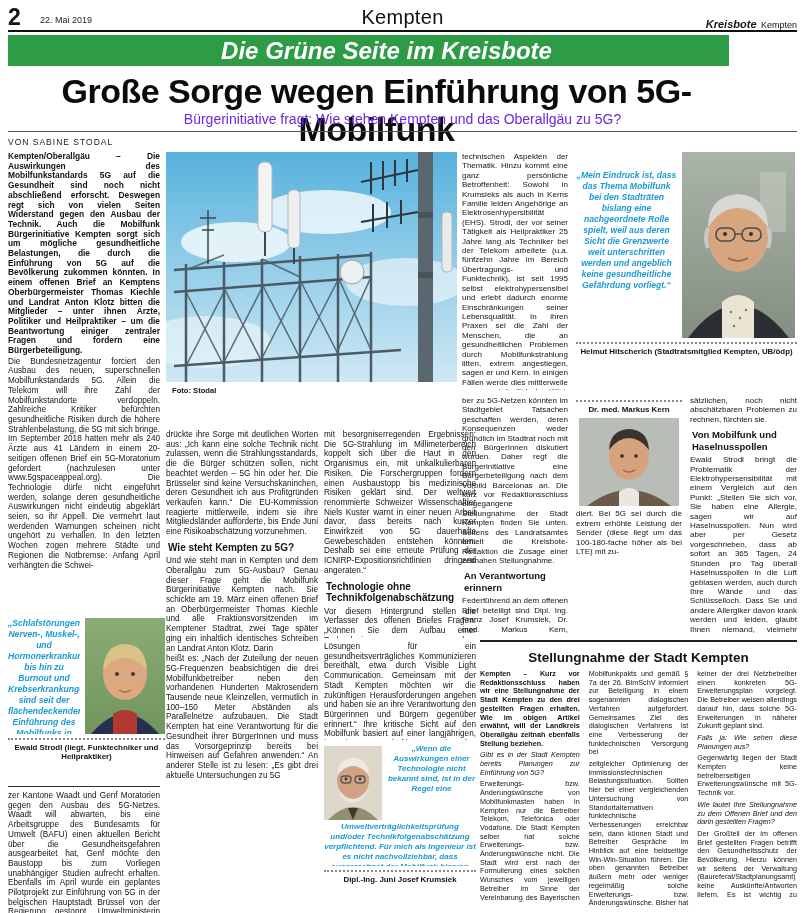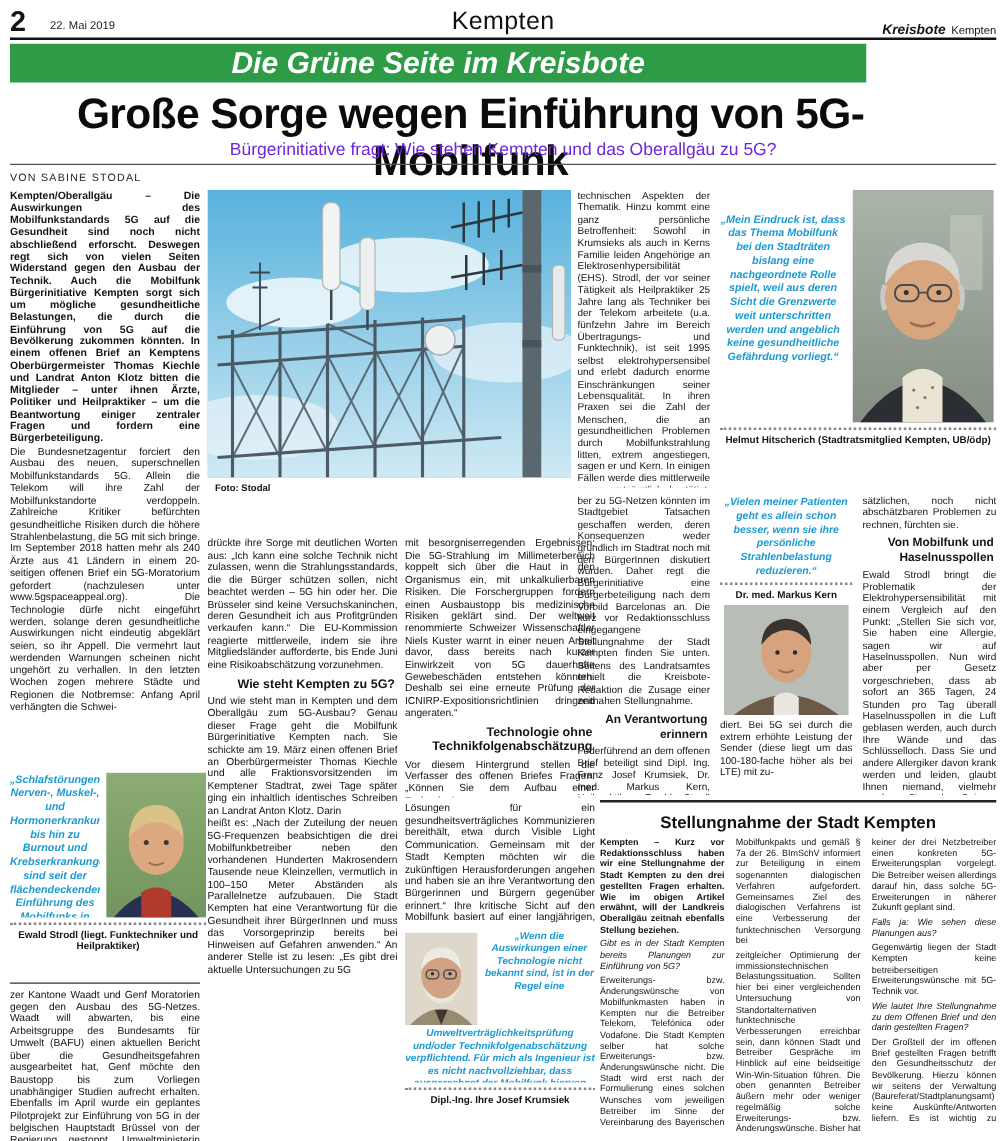--- a/index.html
+++ b/index.html
@@ -22,21 +22,21 @@
   .banner b{font-weight:800;}
   .headline{font-size:34px;font-weight:800;letter-spacing:-.5px;text-align:center;
             line-height:38px;color:#0b0b0b;}
   .subhead{font-size:14px;text-align:center;color:#6d28d9;}
   .byline{font-size:8.5px;letter-spacing:1px;color:#222;}
 
   
   .bt{font-size:8.2px;line-height:9.7px;text-align:justify;}
   .bt p{margin:0 0 1px 0;}
   .bt .lead{font-weight:bold;font-size:8.4px;}
-  .colhead{font-weight:bold;font-size:10px;line-height:11.5px;text-align:right;margin:5px 2px 3px;}
+  .colhead{font-weight:bold;font-size:10px;line-height:11.5px;text-align:left;margin:5px 2px 3px;}
   .narrow{font-size:8px;line-height:9.4px;}
 
   
   .quote{color:#1b9ad2;font-style:italic;font-weight:bold;text-align:center;
          font-size:8.6px;line-height:11px;}
   .qcaption{font-weight:bold;font-size:7.9px;line-height:9.3px;text-align:center;
             border-top:2px dotted #888;padding-top:3px;margin-top:4px;}
   .qrow{display:flex;gap:5px;align-items:flex-start;}
 
   
@@ -61,21 +61,21 @@
 <body>
 
 <div class="abs" style="left:8px;top:4px;width:789px;height:26px;">
   <span class="pagenum abs" style="left:0;top:0;">2</span>
   <span class="mdate abs" style="left:32px;top:11px;">22. Mai 2019</span>
   <span class="msection abs" style="left:0;right:0;top:2px;text-align:center;">Kempten</span>
   <span class="abs" style="right:0;top:10px;"><b class="mbrand">Kreisbote</b>&nbsp;<span class="mbrand-suffix">Kempten</span></span>
 </div>
 <div class="abs rule-heavy" style="left:8px;top:30px;width:789px;height:2px;"></div>
 
-<div class="abs banner" style="left:8px;top:35px;width:685px;height:31px;">
+<div class="abs banner" style="left:8px;top:35px;width:685px;height:31px;padding-left:36px;">
   <span>Die Grüne Seite im </span><b>Kreisbote</b>
 </div>
 
 <div class="abs headline" style="left:0;top:72px;width:753px;">Große Sorge wegen Einführung von 5G-Mobilfunk</div>
 <div class="abs subhead" style="left:0;top:111px;width:805px;">Bürgerinitiative fragt: Wie stehen Kempten und das Oberallgäu zu 5G?</div>
 <div class="abs rule-thin" style="left:8px;top:131px;width:789px;height:1px;"></div>
 <div class="abs byline" style="left:8px;top:137px;">VON SABINE STODAL</div>
 
 <div class="abs bt" style="left:8px;top:152px;width:152px;height:462px;">
   <p class="lead">Kempten/Oberallgäu – Die Auswirkungen des Mobilfunkstandards 5G auf die Gesundheit sind noch nicht abschließend erforscht. Deswegen regt sich von vielen Seiten Widerstand gegen den Ausbau der Technik. Auch die Mobilfunk Bürgerinitiative Kempten sorgt sich um mögliche gesundheitliche Belastungen, die durch die Einführung von 5G auf die Bevölkerung zukommen könnten. In einem offenen Brief an Kemptens Oberbürgermeister Thomas Kiechle und Landrat Anton Klotz bitten die Mitglieder – unter ihnen Ärzte, Politiker und Heilpraktiker – um die Beantwortung einiger zentraler Fragen und fordern eine Bürgerbeteiligung.</p>
@@ -210,21 +210,21 @@
         <path d="M13 30 Q14 12 29 12 Q44 12 45 30 Q38 20 29 20 Q20 20 13 30 Z" fill="#eceae2"></path>
         <path d="M15 44 Q29 62 43 44 Q40 56 29 57 Q18 56 15 44 Z" fill="#e8e5dc"></path>
         <rect x="17" y="30" width="10" height="7" rx="3" fill="none" stroke="#555" stroke-width="1.3"></rect>
         <rect x="31" y="30" width="10" height="7" rx="3" fill="none" stroke="#555" stroke-width="1.3"></rect>
         <circle cx="22" cy="33" r="1.4" fill="#333"></circle>
           <circle cx="36" cy="33" r="1.4" fill="#333"></circle>
       </svg>
     </div>
     <div class="quote" style="font-size:8px;line-height:10px;text-align:center;">„Wenn die Auswirkungen einer Technologie nicht bekannt sind, ist in der Regel eine Umweltverträglichkeitsprüfung und/oder Technikfolgenabschätzung verpflichtend. Für mich als Ingenieur ist es nicht nachvollziehbar, dass ausgerechnet der Mobilfunk hiervon ausgenommen ist.“</div>
   </div>
-  <div class="qcaption" style="clear:both;">Dipl.-Ing. Ihre Josef Krumsiek</div>
+  <div class="qcaption" style="clear:both;">Dipl.-Ing. Juni Josef Krumsiek</div>
 </div>
 
 <div class="abs bt narrow" style="left:462px;top:152px;width:106px;height:238px;">
   <p>technischen Aspekten der Thematik. Hinzu kommt eine ganz persönliche Betroffenheit: Sowohl in Krumsieks als auch in Kerns Familie leiden Angehörige an Elektrosenhypersibilität (EHS). Strodl, der vor seiner Tätigkeit als Heilpraktiker 25 Jahre lang als Techniker bei der Telekom arbeitete (u.a. fünfzehn Jahre im Bereich Übertragungs- und Funktechnik), ist seit 1995 selbst elektrohypersensibel und erlebt dadurch enorme Einschränkungen seiner Lebensqualität. In ihren Praxen sei die Zahl der Menschen, die an gesundheitlichen Problemen durch Mobilfunkstrahlung litten, extrem angestiegen, sagen er und Kern. In einigen Fällen werde dies mittlerweile sogar amtsärztlich bestätigt. Schlafstörungen, Nerven-, Muskel-, Leber-, Galle- und Hormonerkrankungen bis hin zu Burnout und Krebserkrankungen seien seit der flächendeckenden Einführung des Mobilfunks in 1990er Jahren förmlich explo-</p>
 </div>
 
 <div class="abs" style="left:576px;top:152px;width:221px;height:240px;">
   <div class="qrow">
     <div class="quote" style="width:101px;max-height:186px;overflow:hidden;margin-top:18px;">„Mein Eindruck ist, dass das Thema Mobilfunk bei den Stadträten bislang eine nachgeordnete Rolle spielt, weil aus deren Sicht die Grenzwerte weit unterschritten werden und angeblich keine gesundheitliche Gefährdung vorliegt.“</div>
     <div style="width:113px;height:186px;">
@@ -258,21 +258,20 @@
   <div class="qcaption">Helmut Hitscherich (Stadtratsmitglied Kempten, UB/ödp)</div>
 </div>
 
 <div class="abs bt narrow" style="left:462px;top:396px;width:106px;height:240px;">
   <p>ber zu 5G-Netzen könnten im Stadtgebiet Tatsachen geschaffen werden, deren Konsequenzen weder gründlich im Stadtrat noch mit den BürgerInnen diskutiert wurden. Daher regt die Bürgerinitiative eine Bürgerbeteiligung nach dem Vorbild Barcelonas an. Die kurz vor Redaktionsschluss eingegangene Stellungnahme der Stadt Kempten finden Sie unten. Seitens des Landratsamtes erhielt die Kreisbote-Redaktion die Zusage einer zeitnahen Stellungnahme.</p>
   <div class="colhead" style="font-size:9.5px;">An Verantwortung erinnern</div>
   <p>Federführend an dem offenen Brief beteiligt sind Dipl. Ing. Franz Josef Krumsiek, Dr. med. Markus Kern, Heilpraktiker Ewald Strodl und Stadtrat Helmut Hitscherich (UB/ödp). Sie betonen: „Wir sind nicht gegen Mobilfunk per se. Nach wie vor vertrauen wir dem technischen Fortschritt, der jetzt schon die</p>
 </div>
 
 <div class="abs" style="left:576px;top:396px;width:106px;height:240px;">
-  <div class="quote" style="font-size:8.4px;">„Vielen meiner Patienten geht es allein schon besser, wenn sie ihre persönliche Strahlenbelastung reduzieren.“</div>
   <div class="qcaption">Dr. med. Markus Kern</div>
   <div style="width:100px;height:88px;margin:4px auto 3px;">
     <svg viewBox="0 0 100 88" width="100" height="88" preserveAspectRatio="none">
       <rect width="100" height="88" fill="#b9bdb8"></rect>
       <path d="M8 88 Q50 56 92 88 Z" fill="#6b5a48"></path>
       <path d="M40 74 Q50 66 60 74 L60 88 L40 88 Z" fill="#e9e7e0"></path>
       <ellipse cx="50" cy="38" rx="20" ry="24" fill="#d7a37e"></ellipse>
       <path d="M30 32 Q31 12 50 11 Q69 12 70 32 Q61 20 50 20 Q39 20 30 32 Z" fill="#3a3430"></path>
       <circle cx="43" cy="38" r="1.8" fill="#2e2a26"></circle>
         <circle cx="57" cy="38" r="1.8" fill="#2e2a26"></circle>

